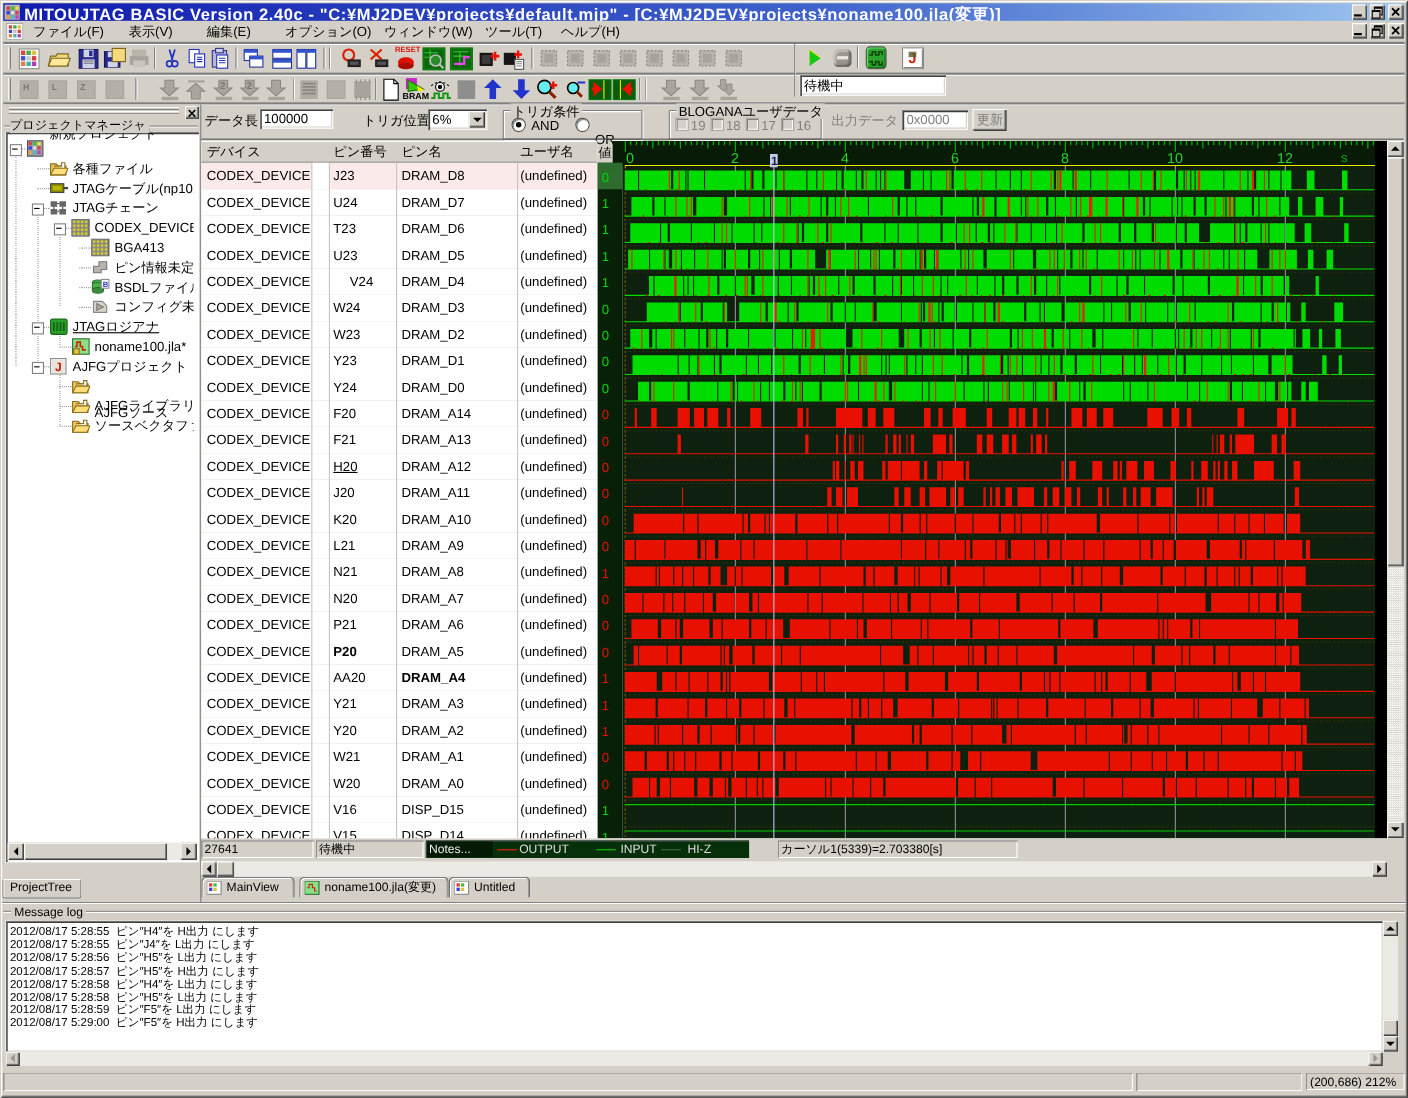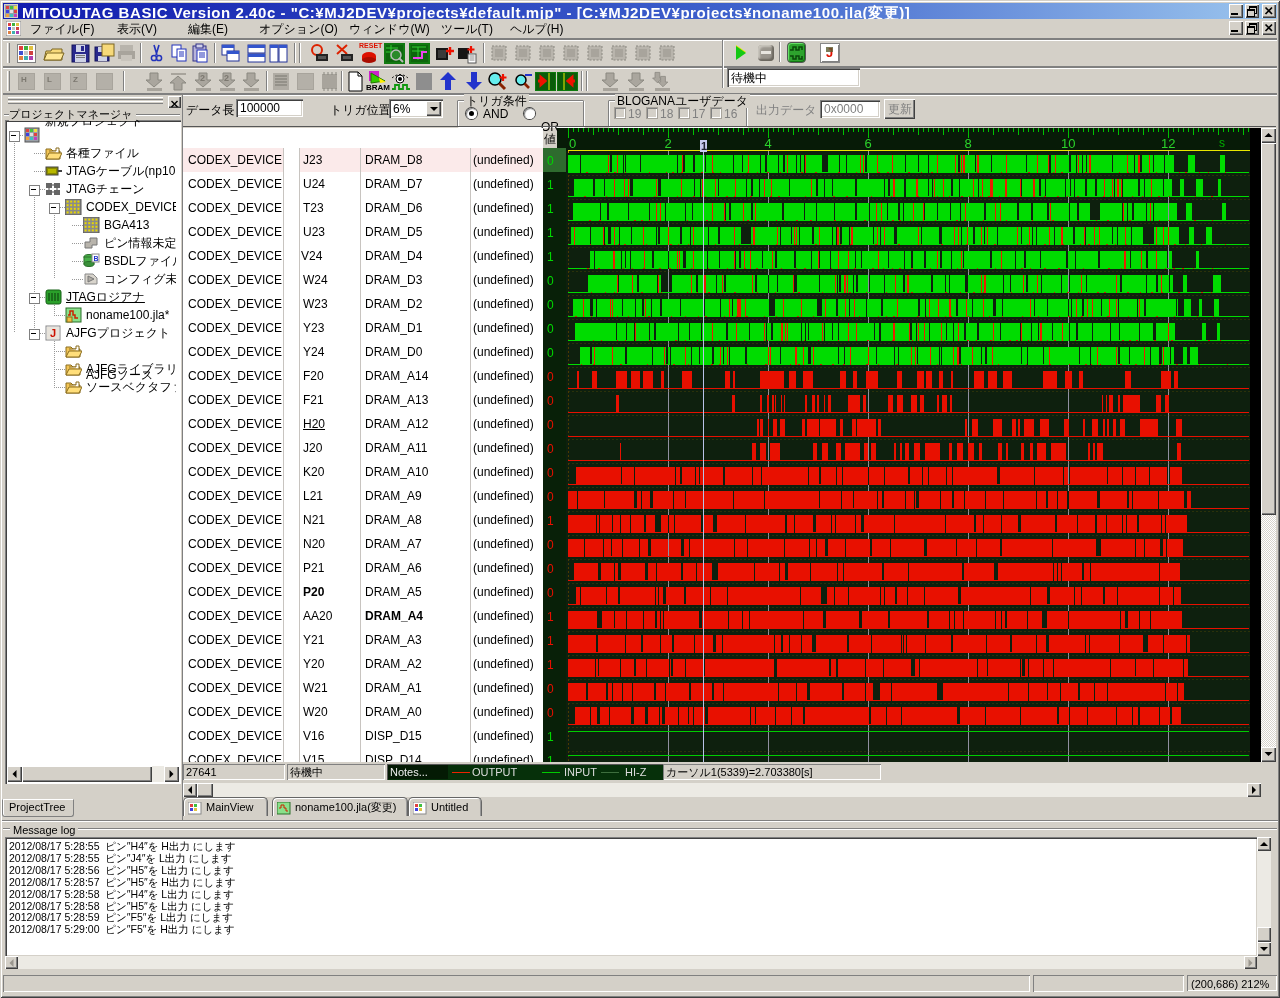--- a/index.html
+++ b/index.html
@@ -688,20 +688,26 @@
         </svg></div>
       <div class="ab raise1" style="left: 15px; top: 0px; width: 130px; height: 16px; box-shadow: rgb(255, 255, 255) 1px 1px 0px inset, rgb(64, 64, 64) -1px -1px 0px inset, rgb(128, 128, 128) -2px -2px 0px inset;"></div>
     </div>
   </div>
 <div class="ab" style="left: 2px; top: 799px; width: 70px; height: 16px; background: rgb(212, 208, 200); border-width: 1px; border-style: solid; border-color: rgb(255, 255, 255) rgb(128, 128, 128) rgb(128, 128, 128); border-image: initial; border-radius: 0px 0px 3px 3px; box-shadow: rgb(255, 255, 255) 1px 0px 0px inset;">
     <div class="ab t11" style="left: 6px; top: 1px;">ProjectTree</div>
   </div>
 <div class="ab" style="left: 182px; top: 95px; width: 1px; height: 725px; background: rgb(128, 128, 128);"></div>
 <div class="ab" style="left: 183px; top: 126px; width: 1093px; height: 1px; background: rgb(86, 86, 86);"></div>
 <div class="ab" style="left: 183px; top: 128px; width: 360px; height: 634px; background: rgb(255, 255, 255); overflow: hidden;">
+    <div class="ab" style="left: 0px; top: 0px; width: 360px; height: 20px; background: rgb(212, 208, 200); box-shadow: rgb(255, 255, 255) 0px 1px 0px inset, rgb(128, 128, 128) 0px -1px 0px inset;">
+      <div class="ab t12" style="left: 5px; top: 3px;">デバイス</div>
+      <div class="ab t12" style="left: 120px; top: 3px;">ピン番号</div>
+      <div class="ab t12" style="left: 182px; top: 3px;">ピン名</div>
+      <div class="ab t12" style="left: 290px; top: 3px;">ユーザ名</div>
+    </div>
     <div class="ab" style="left: 0px; top: 20px; width: 360px; height: 24px; background: rgb(251, 234, 234); border-bottom: 1px solid rgb(200, 196, 192);">
       <div class="ab" style="left: 100px; top: 0px; width: 16px; height: 24px; background: rgb(255, 255, 255);"></div>
       <div class="ab t12" style="left: 5px; top: 5px;">CODEX_DEVICE</div>
       <div class="ab t12" style="left: 120px; top: 5px;">J23</div>
       <div class="ab t12" style="left: 182px; top: 5px;">DRAM_D8</div>
       <div class="ab t12" style="left: 290px; top: 5px;">(undefined)</div>
     </div>
     <div class="ab" style="left: 0px; top: 44px; width: 360px; height: 24px; background: rgb(255, 255, 255); border-bottom: 1px solid rgb(200, 196, 192);">
       <div class="ab t12" style="left: 5px; top: 5px;">CODEX_DEVICE</div>
       <div class="ab t12" style="left: 120px; top: 5px;">U24</div>
@@ -715,21 +721,21 @@
       <div class="ab t12" style="left: 290px; top: 5px;">(undefined)</div>
     </div>
     <div class="ab" style="left: 0px; top: 92px; width: 360px; height: 24px; background: rgb(255, 255, 255); border-bottom: 1px solid rgb(200, 196, 192);">
       <div class="ab t12" style="left: 5px; top: 5px;">CODEX_DEVICE</div>
       <div class="ab t12" style="left: 120px; top: 5px;">U23</div>
       <div class="ab t12" style="left: 182px; top: 5px;">DRAM_D5</div>
       <div class="ab t12" style="left: 290px; top: 5px;">(undefined)</div>
     </div>
     <div class="ab" style="left: 0px; top: 116px; width: 360px; height: 24px; background: rgb(255, 255, 255); border-bottom: 1px solid rgb(200, 196, 192);">
       <div class="ab t12" style="left: 5px; top: 5px;">CODEX_DEVICE</div>
-      <div class="ab t12" style="left: 118px; top: 5px;">V24</div>
+      <div class="ab t12" style="left: 135px; top: 5px;">V24</div>
       <div class="ab t12" style="left: 182px; top: 5px;">DRAM_D4</div>
       <div class="ab t12" style="left: 290px; top: 5px;">(undefined)</div>
     </div>
     <div class="ab" style="left: 0px; top: 140px; width: 360px; height: 24px; background: rgb(255, 255, 255); border-bottom: 1px solid rgb(200, 196, 192);">
       <div class="ab t12" style="left: 5px; top: 5px;">CODEX_DEVICE</div>
       <div class="ab t12" style="left: 120px; top: 5px;">W24</div>
       <div class="ab t12" style="left: 182px; top: 5px;">DRAM_D3</div>
       <div class="ab t12" style="left: 290px; top: 5px;">(undefined)</div>
     </div>
     <div class="ab" style="left: 0px; top: 164px; width: 360px; height: 24px; background: rgb(255, 255, 255); border-bottom: 1px solid rgb(200, 196, 192);">
@@ -877,21 +883,21 @@
     <div class="ab" style="left: 204px; top: 1px; width: 294px; height: 16px; background: rgb(6, 48, 10); box-shadow: rgb(85, 85, 85) 1px 1px 0px inset;">
       <div class="ab" style="left: 1px; top: 1px; width: 60px; height: 14px; background: rgb(4, 26, 4);"></div>
       <div class="ab t11" style="left: 3px; top: 2px; color: rgb(238, 238, 238);">Notes...</div>
       <div class="ab" style="left: 65px; top: 8px; width: 18px; height: 1px; background: rgb(238, 34, 0);"></div>
       <div class="ab t11" style="left: 85px; top: 2px; color: rgb(221, 221, 221);">OUTPUT</div>
       <div class="ab" style="left: 155px; top: 8px; width: 18px; height: 1px; background: rgb(0, 204, 0);"></div>
       <div class="ab t11" style="left: 177px; top: 2px; color: rgb(221, 221, 221);">INPUT</div>
       <div class="ab" style="left: 214px; top: 8px; width: 18px; height: 1px; background: rgb(62, 110, 62);"></div>
       <div class="ab t11" style="left: 238px; top: 2px; color: rgb(221, 221, 221);">HI-Z</div>
     </div>
-    <div class="ab sunk1" style="left: 480px; top: 1px; width: 218px; height: 16px;">
+    <div class="ab sunk1" style="left: 524px; top: 1px; width: 218px; height: 16px;">
       <div class="ab t11" style="left: 3px; top: 2px;">カーソル1(5339)=2.703380[s]</div>
     </div>
   </div>
 <div class="ab" style="left: 183px; top: 783px; width: 1078px; height: 14px; background: rgb(236, 234, 228);">
     <div class="ab raise1" style="left: 0px; top: 0px; width: 14px; height: 14px; box-shadow: rgb(255, 255, 255) 1px 1px 0px inset, rgb(64, 64, 64) -1px -1px 0px inset, rgb(128, 128, 128) -2px -2px 0px inset;"><svg width="14" height="14">
         <path d="M9 3 L5 7 L9 11 z" fill="#000"></path>
       </svg></div>
     <div class="ab raise1" style="left: 14px; top: 0px; width: 16px; height: 14px; box-shadow: rgb(255, 255, 255) 1px 1px 0px inset, rgb(64, 64, 64) -1px -1px 0px inset, rgb(128, 128, 128) -2px -2px 0px inset;"></div>
     <div class="ab raise1" style="left: 1064px; top: 0px; width: 14px; height: 14px; box-shadow: rgb(255, 255, 255) 1px 1px 0px inset, rgb(64, 64, 64) -1px -1px 0px inset, rgb(128, 128, 128) -2px -2px 0px inset;"><svg width="14" height="14">
         <path d="M5 3 L9 7 L5 11 z" fill="#000"></path>

